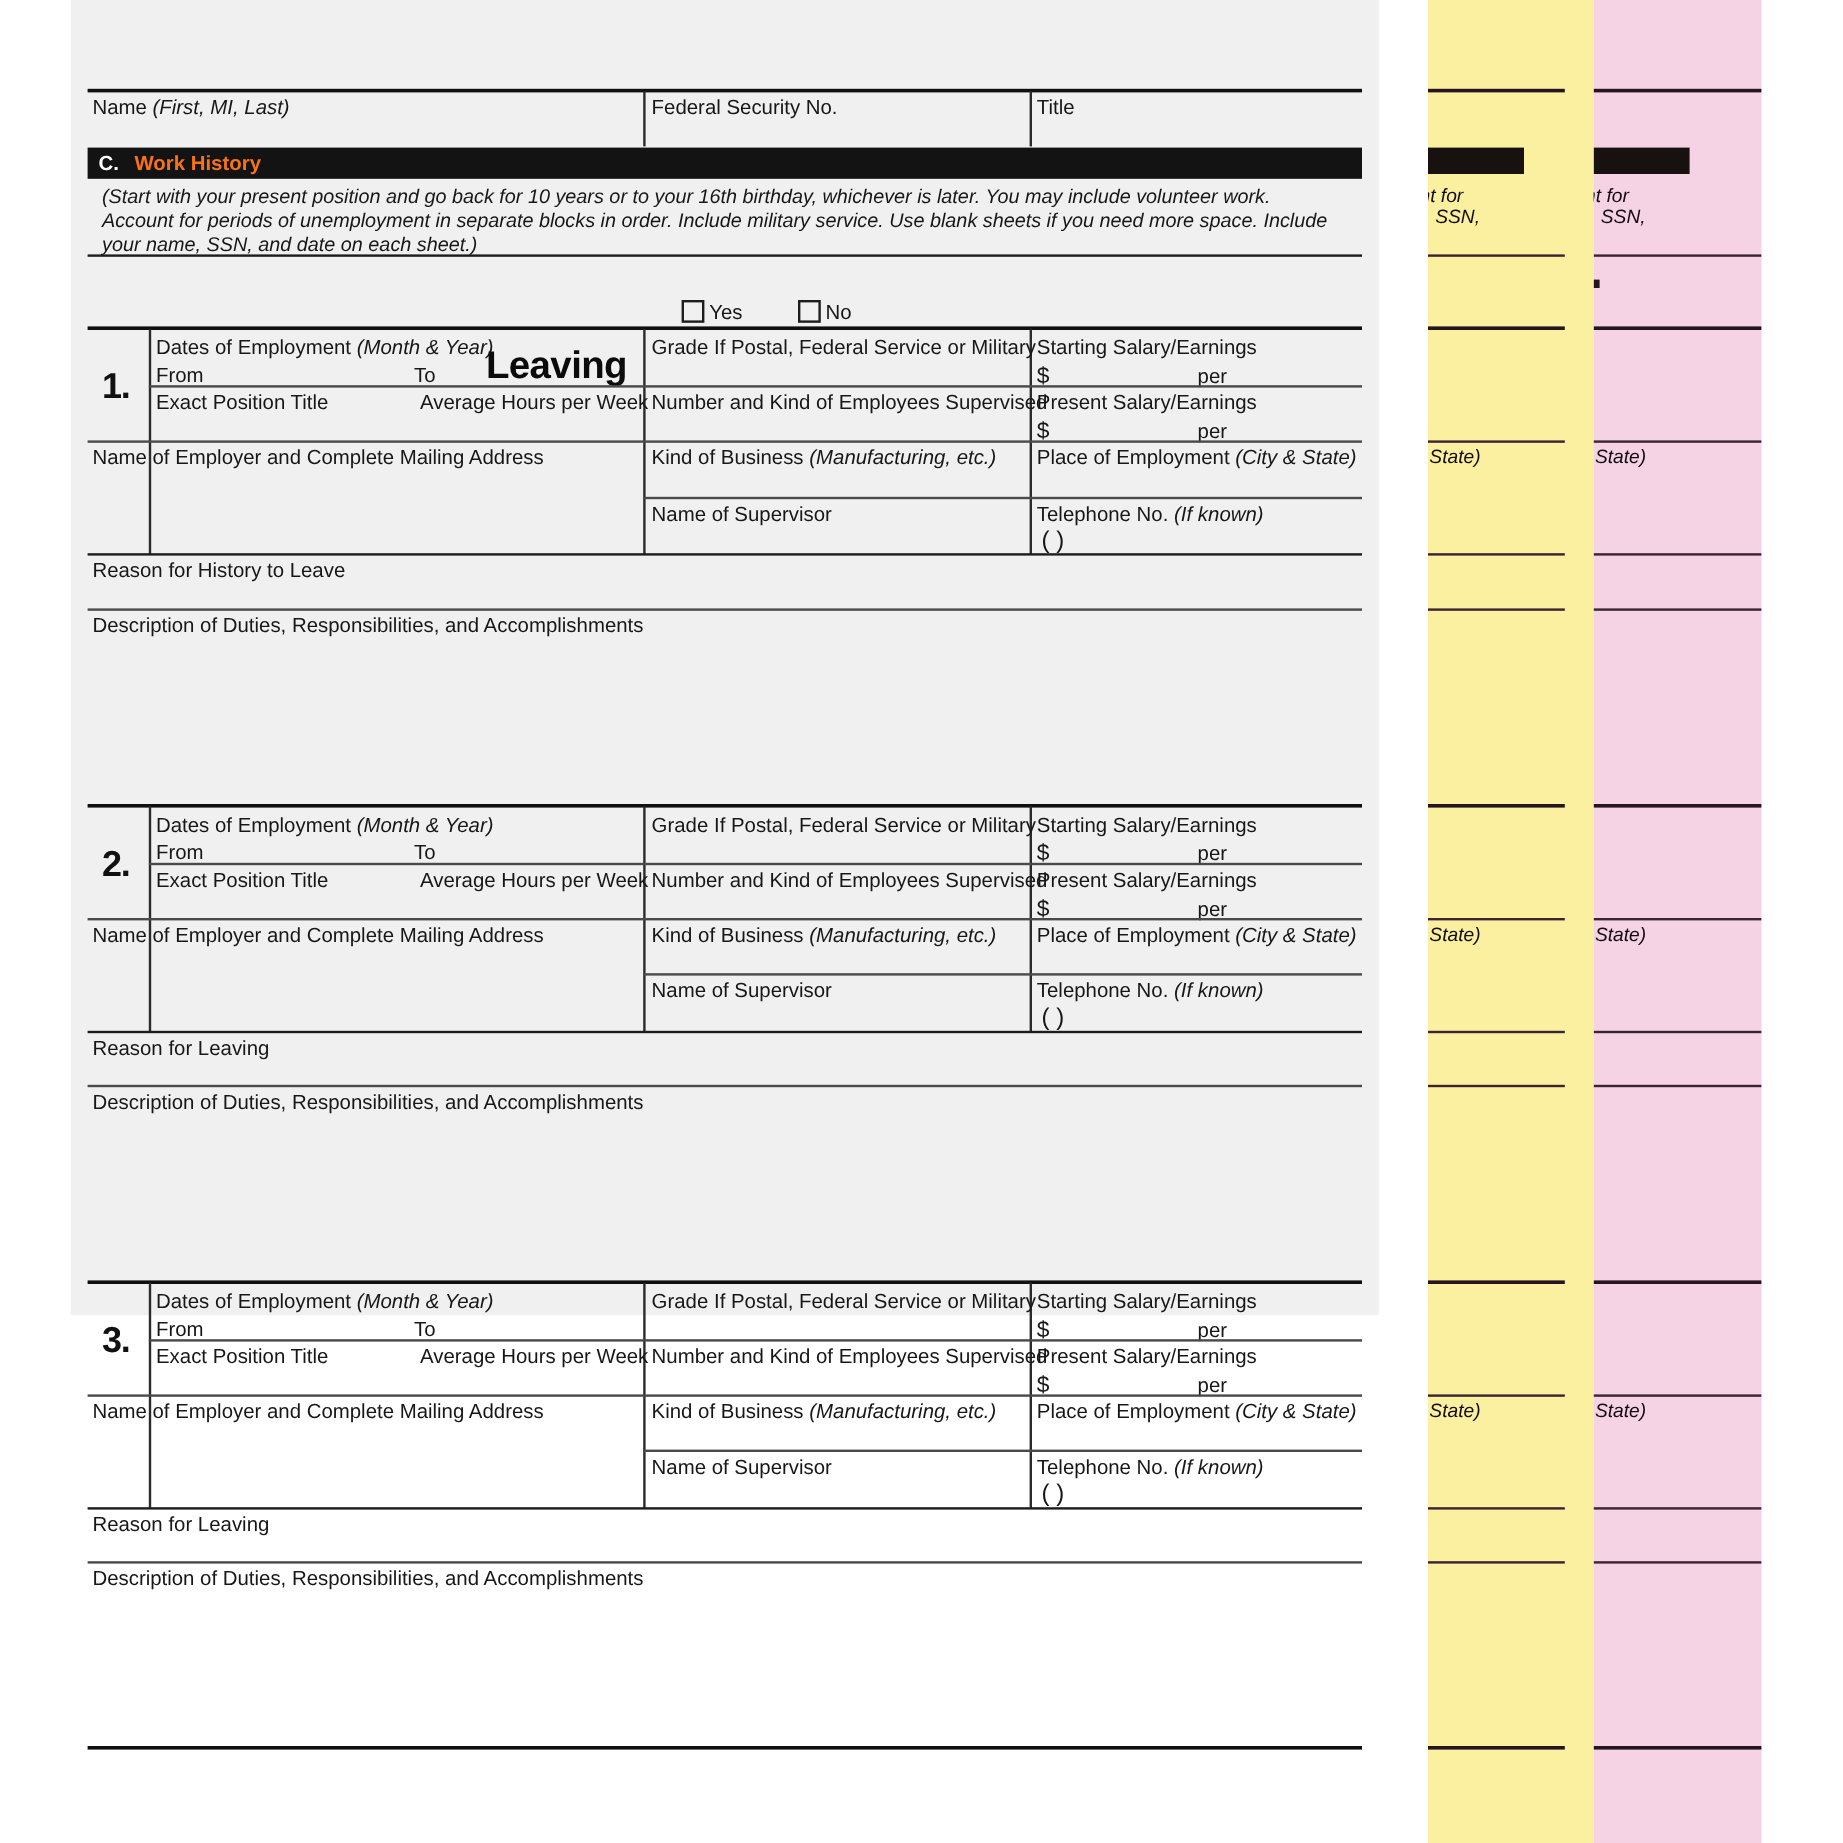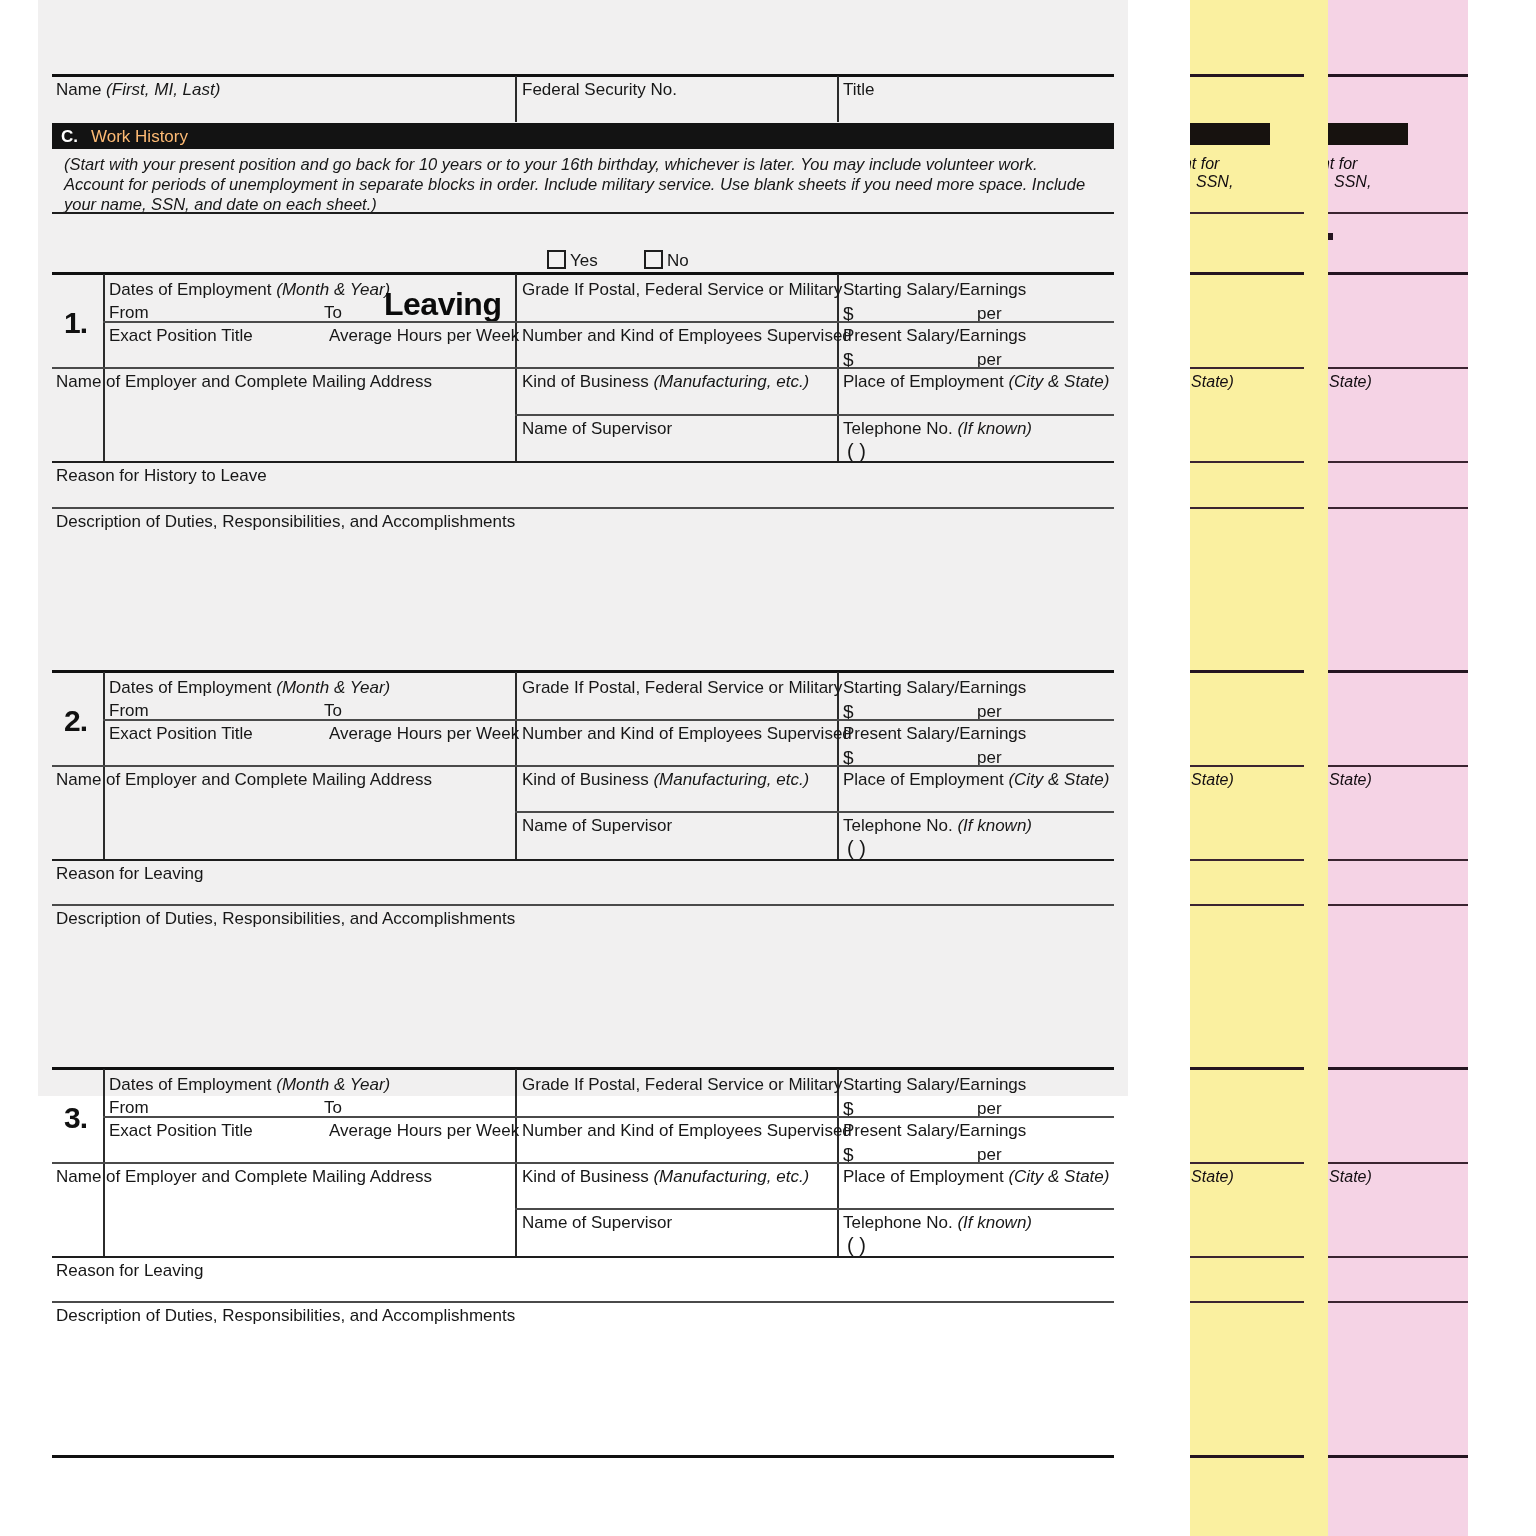--- a/index.html
+++ b/index.html
@@ -16,35 +16,35 @@
   .copy-strip{position:absolute;top:0;bottom:0;overflow:hidden;}
   #copy-yellow{left:1190px;width:138px;background:#faf0a0;}
   #copy-pink{left:1328px;width:140px;background:#f5d3e5;}
   .strip-rule{position:absolute;height:3px;background:#241520;}
   .strip-rule.thin{height:2px;background:#3a2430;}
   .strip-black{position:absolute;height:22px;background:#17120f;}
   .strip-text{position:absolute;font-style:italic;font-size:16px;color:#120c10;white-space:nowrap;}
   .strip-tick{position:absolute;width:5px;height:7px;background:#241520;}
 
   
-  .sheet{position:absolute;left:38px;top:0;width:1090px;height:1096px;background:#f1f0f0;}
+  .sheet{position:absolute;left:59px;top:0;width:1090px;height:1096px;background:#f1f0f0;}
   .sheet-inner{position:absolute;left:14px;top:0;width:1062px;height:1536px;}
 
   .rule{position:absolute;left:0;width:1062px;background:#1d1d1d;height:2px;}
   .rule.heavy{height:3px;background:#101010;}
   .rule.light{height:1.5px;background:#4a4a4a;}
   .vrule{position:absolute;width:2px;background:#2b2b2b;}
 
   .lab{position:absolute;font-size:17px;color:#171717;white-space:nowrap;line-height:1;}
   .lab i{font-style:italic;}
 
   
   .sectionbar{position:absolute;left:0;width:1062px;height:26px;background:#131313;}
   .sectionbar .sb-letter{position:absolute;left:9px;top:4px;color:#fff;font-size:17px;font-weight:bold;}
-  .sectionbar .sb-title{position:absolute;left:39px;top:4px;color:#fdba74;font-size:17px;font-weight:normal;}
+  .sectionbar .sb-title{position:absolute;left:39px;top:4px;color:#f97316;font-size:17px;font-weight:bold;}
 
   
   .instr{position:absolute;left:12px;width:1030px;font-style:italic;font-size:16.5px;color:#171717;line-height:1.22;}
 
   
   .cbox{position:absolute;width:15px;height:15px;border:2px solid #1d1d1d;background:#f1f0f0;}
 
   
   .bignum{position:absolute;font-size:30px;font-weight:bold;color:#111;letter-spacing:-1px;}
 

